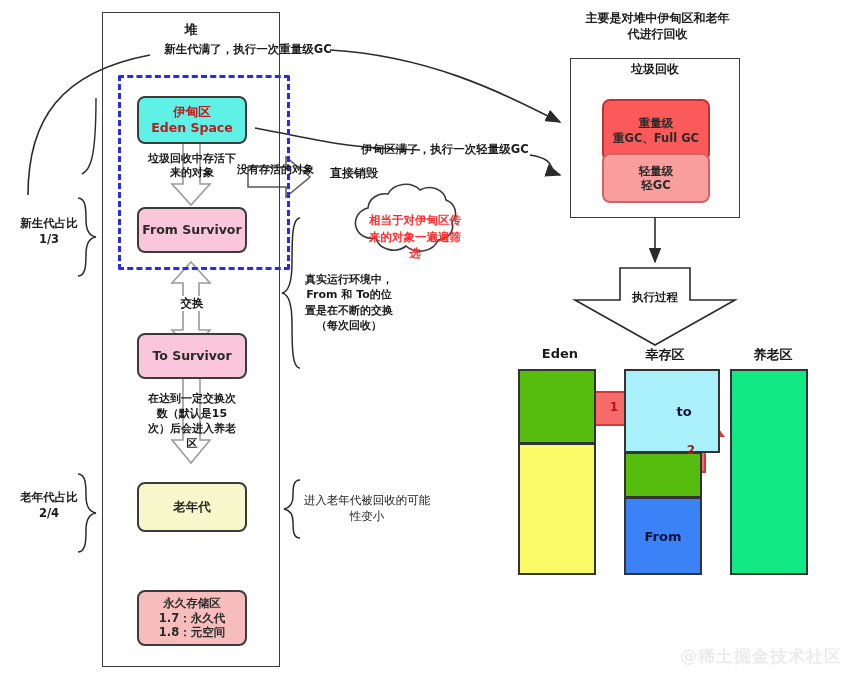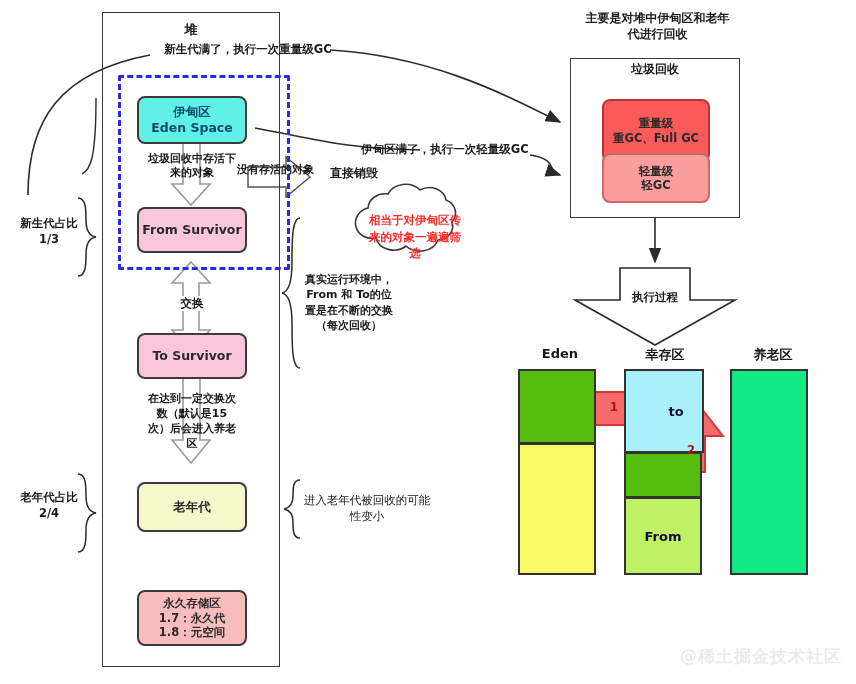--- a/index.html
+++ b/index.html
@@ -79,21 +79,21 @@
 
 <div class="plain" style="left:102px;top:12px;width:178px;height:655px;background:transparent;"></div>
 <div class="lbl" style="left:102px;top:22px;width:178px;font-size:13px;">堆</div>
 
 <div class="abs" style="left:118px;top:75px;width:172px;height:195px;border:3px dashed #2a2aee;
      box-sizing:border-box;border-radius:2px;"></div>
 
 <div class="lbl" style="left:148px;top:42px;width:200px;font-size:11.5px;white-space:nowrap;">新生代满了，执行一次重量级GC</div>
 
 <div class="box" style="left:137px;top:96px;width:110px;height:48px;background:#5ff0e6;
-     border-color:#3b3b3b;font-size:12.5px;color:#0c4a6e;">
+     border-color:#3b3b3b;font-size:12.5px;color:#b91c1c;">
   <span>伊甸区</span>
   <span>Eden Space</span>
 </div>
 
 <div class="lbl" style="left:146px;top:152px;width:92px;font-size:11px;">垃圾回收中存活下来的对象</div>
 
 <div class="lbl" style="left:236px;top:163px;width:78px;font-size:11px;line-height:1.25;text-align:right;">没有存活的对象</div>
 <div class="lbl" style="left:318px;top:166px;width:72px;font-size:12px;">直接销毁</div>
 
 <div class="box" style="left:137px;top:207px;width:110px;height:46px;background:#fac6dc;font-size:12.5px;color:#2a2a2a;">
@@ -151,25 +151,25 @@
 
 <div class="lbl" style="left:605px;top:290px;width:100px;font-size:11.5px;">执行过程</div>
 
 <div class="barlbl" style="left:515px;top:346px;width:90px;">Eden</div>
 <div class="barlbl" style="left:620px;top:346px;width:90px;">幸存区</div>
 <div class="barlbl" style="left:728px;top:346px;width:90px;">养老区</div>
 
 <div class="seg" style="left:518px;top:369px;width:78px;height:75px;background:#56bd0e;"></div>
 <div class="seg" style="left:518px;top:443px;width:78px;height:132px;background:#fafa66;"></div>
 
-<div class="seg" style="left:624px;top:369px;width:80px;height:84px;background:#aaf0fb;color:#11113a;">
+<div class="seg" style="left:624px;top:369px;width:96px;height:84px;background:#aaf0fb;color:#11113a;">
   <span style="margin-left:24px;">to</span>
 </div>
 <div class="seg" style="left:624px;top:452px;width:78px;height:46px;background:#56bd0e;"></div>
-<div class="seg" style="left:624px;top:497px;width:78px;height:78px;background:#bef264;color:#11113a;">
+<div class="seg" style="left:624px;top:497px;width:78px;height:78px;background:#3b82f6;color:#11113a;">
   <span>From</span>
 </div>
 
 <div class="seg" style="left:730px;top:369px;width:78px;height:206px;background:#12e884;"></div>
 
 <div class="abs" style="left:604px;top:400px;width:20px;font-size:12px;font-weight:bold;color:#b01414;text-align:center;">1</div>
 <div class="abs" style="left:681px;top:443px;width:20px;font-size:12px;font-weight:bold;color:#b01414;text-align:center;">2</div>
 
 <div class="wm">@稀土掘金技术社区</div>
 

